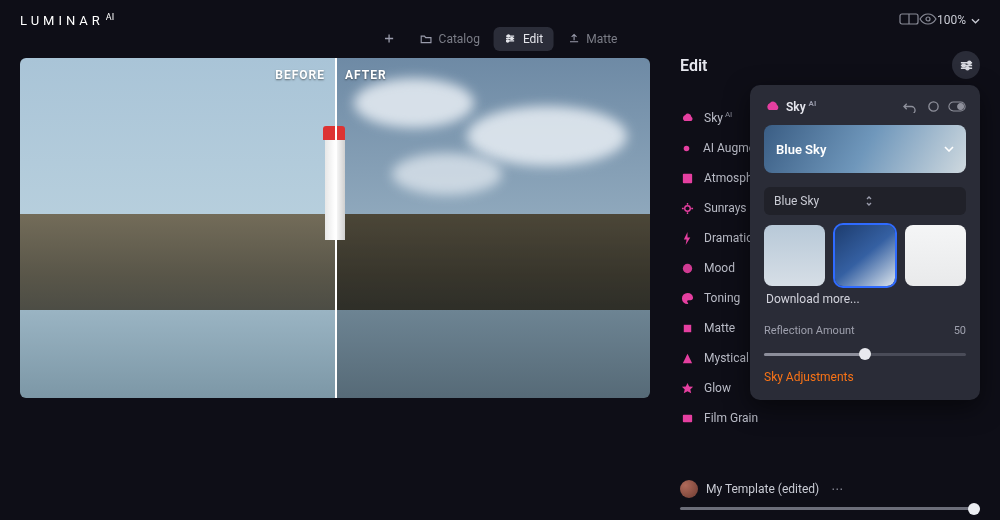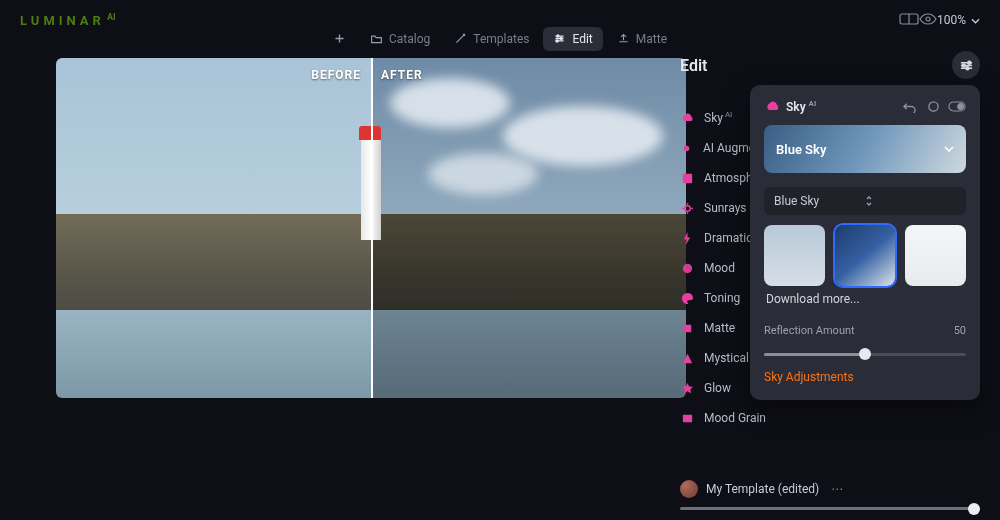--- a/index.html
+++ b/index.html
@@ -1,30 +1,30 @@
 <!DOCTYPE html>
 <html><head>
 <meta charset="utf-8">
 <style>
   * { box-sizing: border-box; margin: 0; padding: 0; font-family: -apple-system, "Segoe UI", Roboto, sans-serif; }
   html, body { width: 1000px; height: 520px; background: #0e0e17; color: #c9cbd4; overflow: hidden; }
 
   
   .topbar { position: absolute; top: 0; left: 0; right: 0; height: 40px; display: flex; align-items: center; padding: 0 20px; font-size: 12px; color: #7b7d87; }
-  .brand { letter-spacing: 4px; font-size: 13px; color: #4d7c0f; font-weight: 700; }
+  .brand { letter-spacing: 4px; font-size: 13px; color: #ffffff; font-weight: 400; }
   .brand sup { font-size: 9px; letter-spacing: 0; margin-left: 2px; }
   .nav { position: absolute; left: 50%; transform: translateX(-50%); display: flex; gap: 4px; align-items: center; margin-top: 37px; }
   .nav-item { display: flex; align-items: center; gap: 6px; padding: 5px 10px; border-radius: 6px; cursor: pointer; }
   .nav-item.active { background: #2b2d39; color: #e4e5eb; }
   .nav-icon { width: 13px; height: 13px; display: inline-block; }
   .top-right { margin-left: auto; display: flex; align-items: flex-start; gap: 0; }
   .zoom { font-size: 12px; color: #c9cbd4; }
 
   
-  .canvas { position: absolute; left: 20px; top: 58px; width: 630px; height: 340px; border-radius: 6px; overflow: hidden; background: #000; margin-left: 36px; }
+  .canvas { position: absolute; left: 20px; top: 58px; width: 630px; height: 340px; border-radius: 6px; overflow: hidden; background: #000; }
   .half { position: absolute; top: 0; bottom: 0; }
   .half.before { left: 0; width: 50%; }
   .half.after  { right: 0; width: 50%; }
   .sky-before { position:absolute; top:0; left:0; right:0; height:48%; background: linear-gradient(#a9c4d7,#b7cfdd); }
   .sky-after  { position:absolute; top:0; left:0; right:0; height:48%; background: linear-gradient(#6e8aa5,#90a9bd); }
   .cloud { position:absolute; background:#e8eef4; border-radius:50%; filter:blur(6px); opacity:.85;}
   .rocks { position:absolute; top:46%; left:0; right:0; height:30%; background:linear-gradient(#736c59,#595649 60%,#4a4b44);} 
   .rocks.after { filter:brightness(.7) contrast(1.1);} 
   .water { position:absolute; bottom:0; left:0; right:0; height:26%; background:linear-gradient(#9ab4c3,#7c97a6);} 
   .water.after{ background:linear-gradient(#6d8493,#566a77);} 
@@ -94,28 +94,20 @@
       </span>
     </div>
     <div class="nav-item">
       <span class="nav-icon">
         <svg viewBox="0 0 16 16" width="13" height="13" stroke="#9a9cac" stroke-width="1.4" fill="none">
             <path d="M2 5h4l1.5 2H14v6H2z"></path>
           </svg>
       </span>
       <span>Catalog</span>
     </div>
-    <div class="nav-item">
-      <span class="nav-icon">
-        <svg viewBox="0 0 16 16" width="13" height="13" stroke="#9a9cac" stroke-width="1.4" fill="none">
-            <path d="M3 13L13 3M11 3h2v2"></path>
-          </svg>
-      </span>
-      <span>Templates</span>
-    </div>
     <div class="nav-item active">
       <span class="nav-icon">
         <svg viewBox="0 0 16 16" width="13" height="13" stroke="#e4e5eb" stroke-width="1.6" fill="none">
             <path d="M3 5h10M3 8h10M3 11h10"></path>
             <circle cx="6" cy="5" r="1.3" fill="#e4e5eb"></circle>
             <circle cx="10" cy="8" r="1.3" fill="#e4e5eb"></circle>
             <circle cx="5" cy="11" r="1.3" fill="#e4e5eb"></circle>
           </svg>
       </span>
       <span>Edit</span>
@@ -268,21 +260,21 @@
         </svg>
       </span>
     <span>Glow</span>
   </div>
   <div class="fx">
     <span class="dot">
         <svg viewBox="0 0 14 14" width="13" height="13" fill="#e53fa0">
           <rect x="2" y="3" width="10" height="8" rx="1"></rect>
         </svg>
       </span>
-    <span>Mood Grain</span>
+    <span>Film Grain</span>
   </div>
 </div>
 
 <div class="skypanel">
   <div class="sp-head">
     <span>
         <svg viewBox="0 0 16 12" width="16" height="12" fill="#e53fa0">
           <path d="M5 10a4 4 0 0 1 1-7 4 4 0 0 1 7 2 3 3 0 0 1 0 5z"></path>
         </svg>
       </span>

